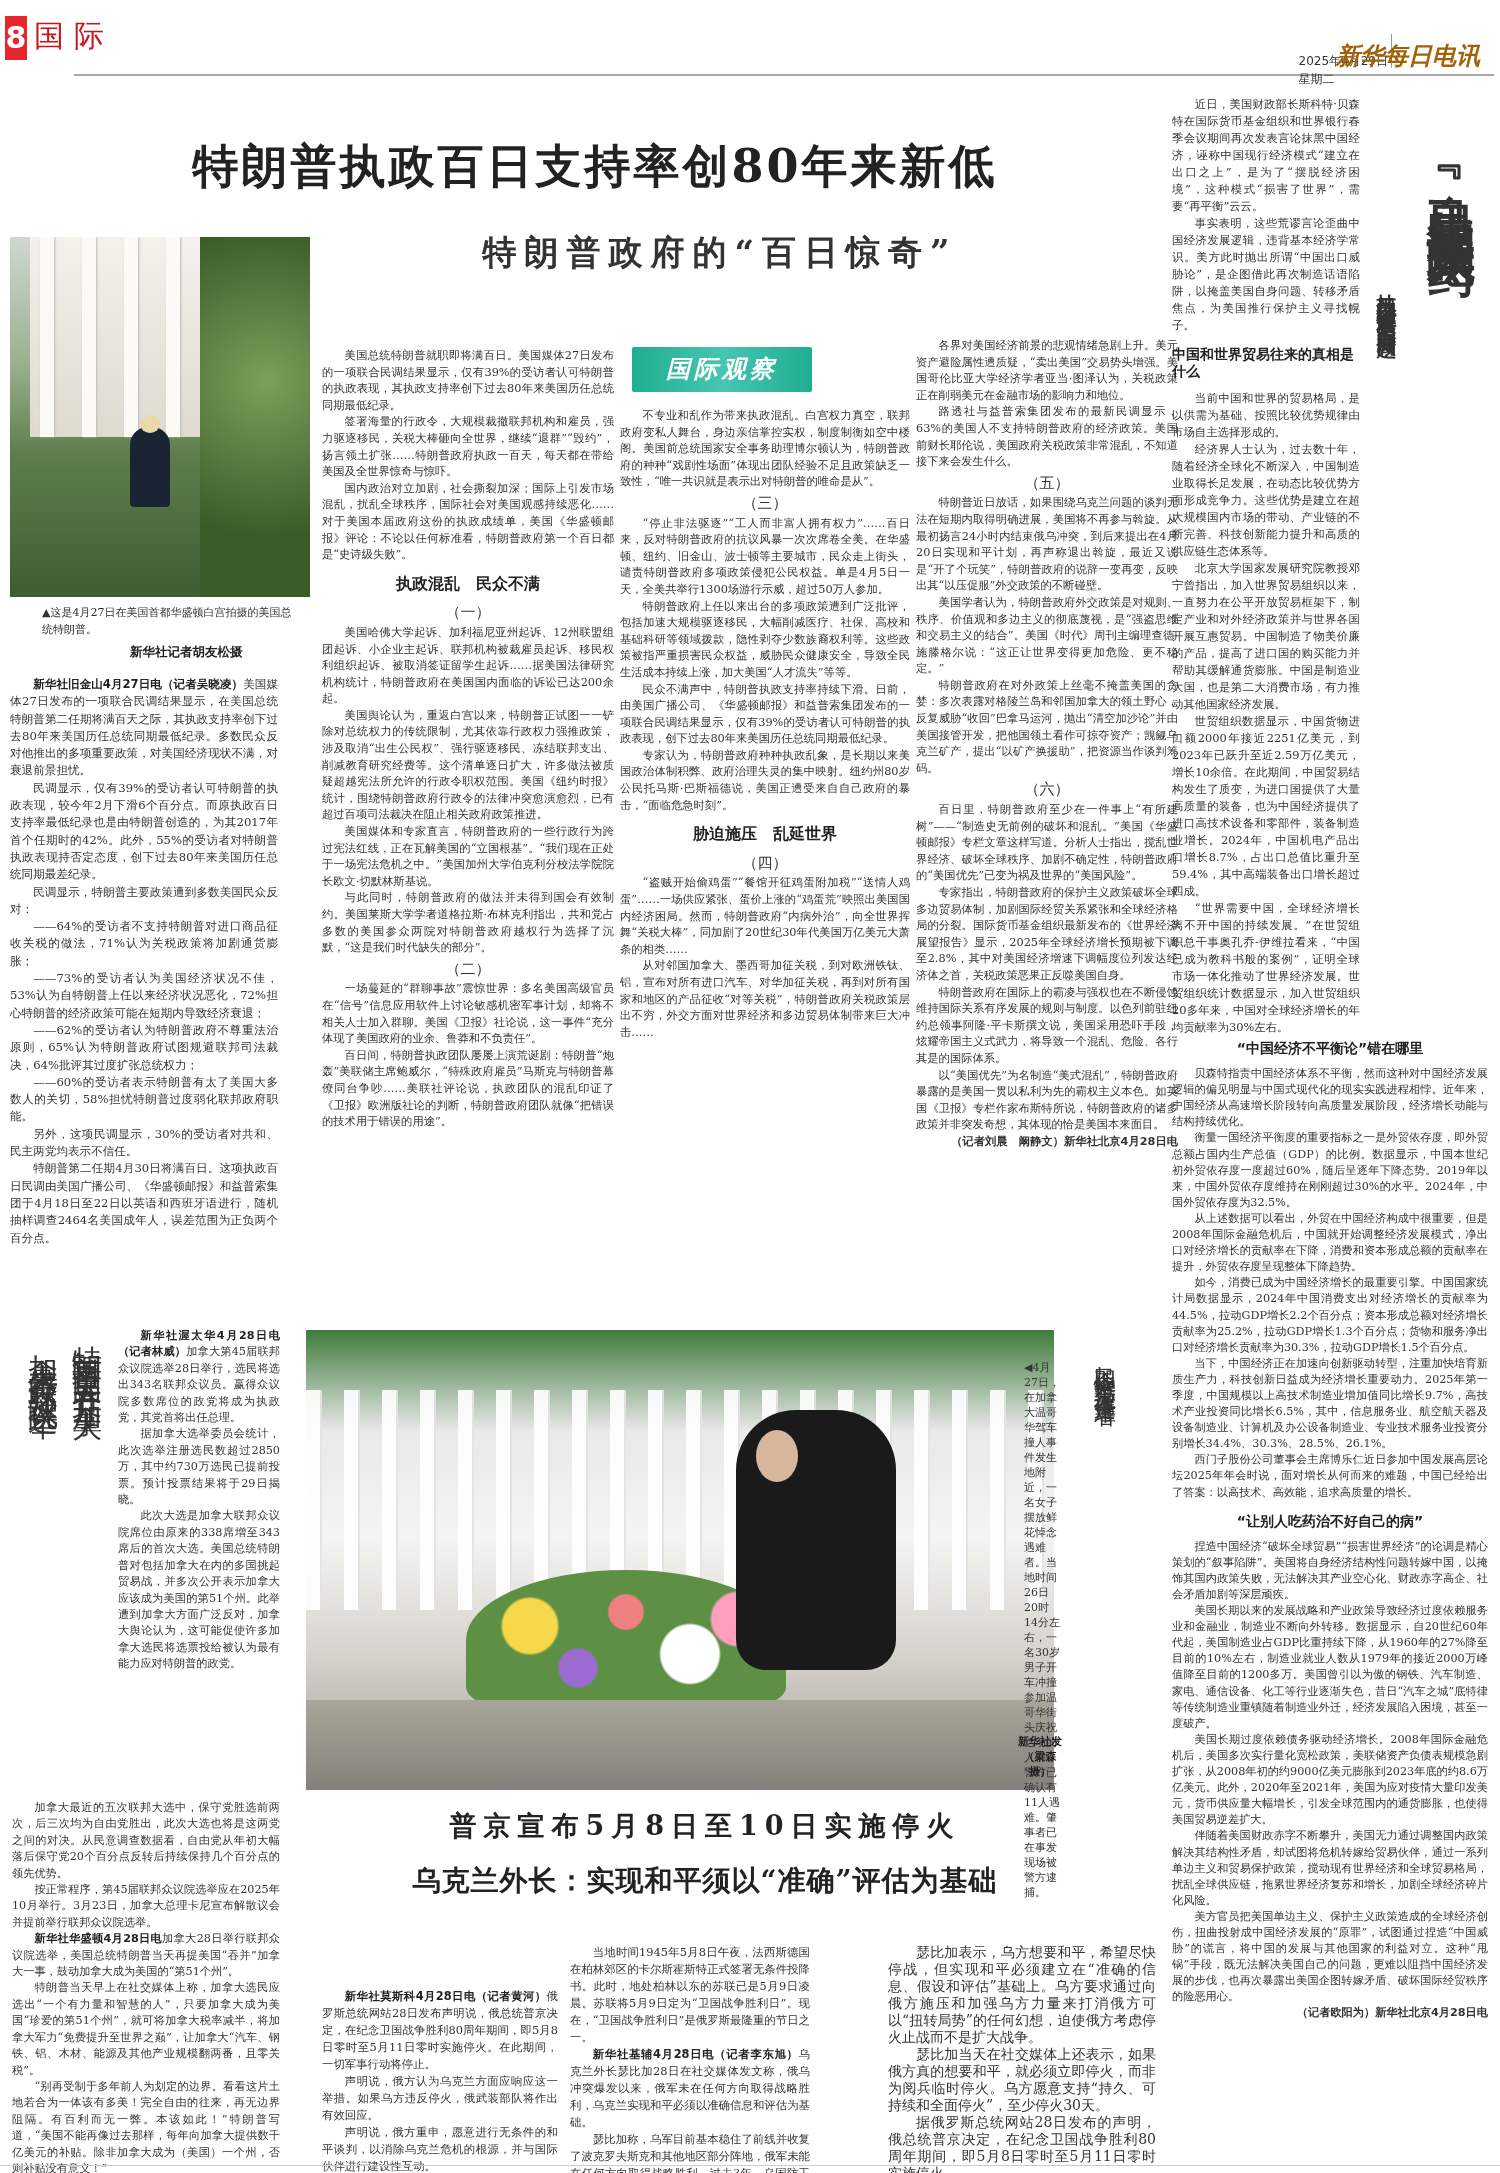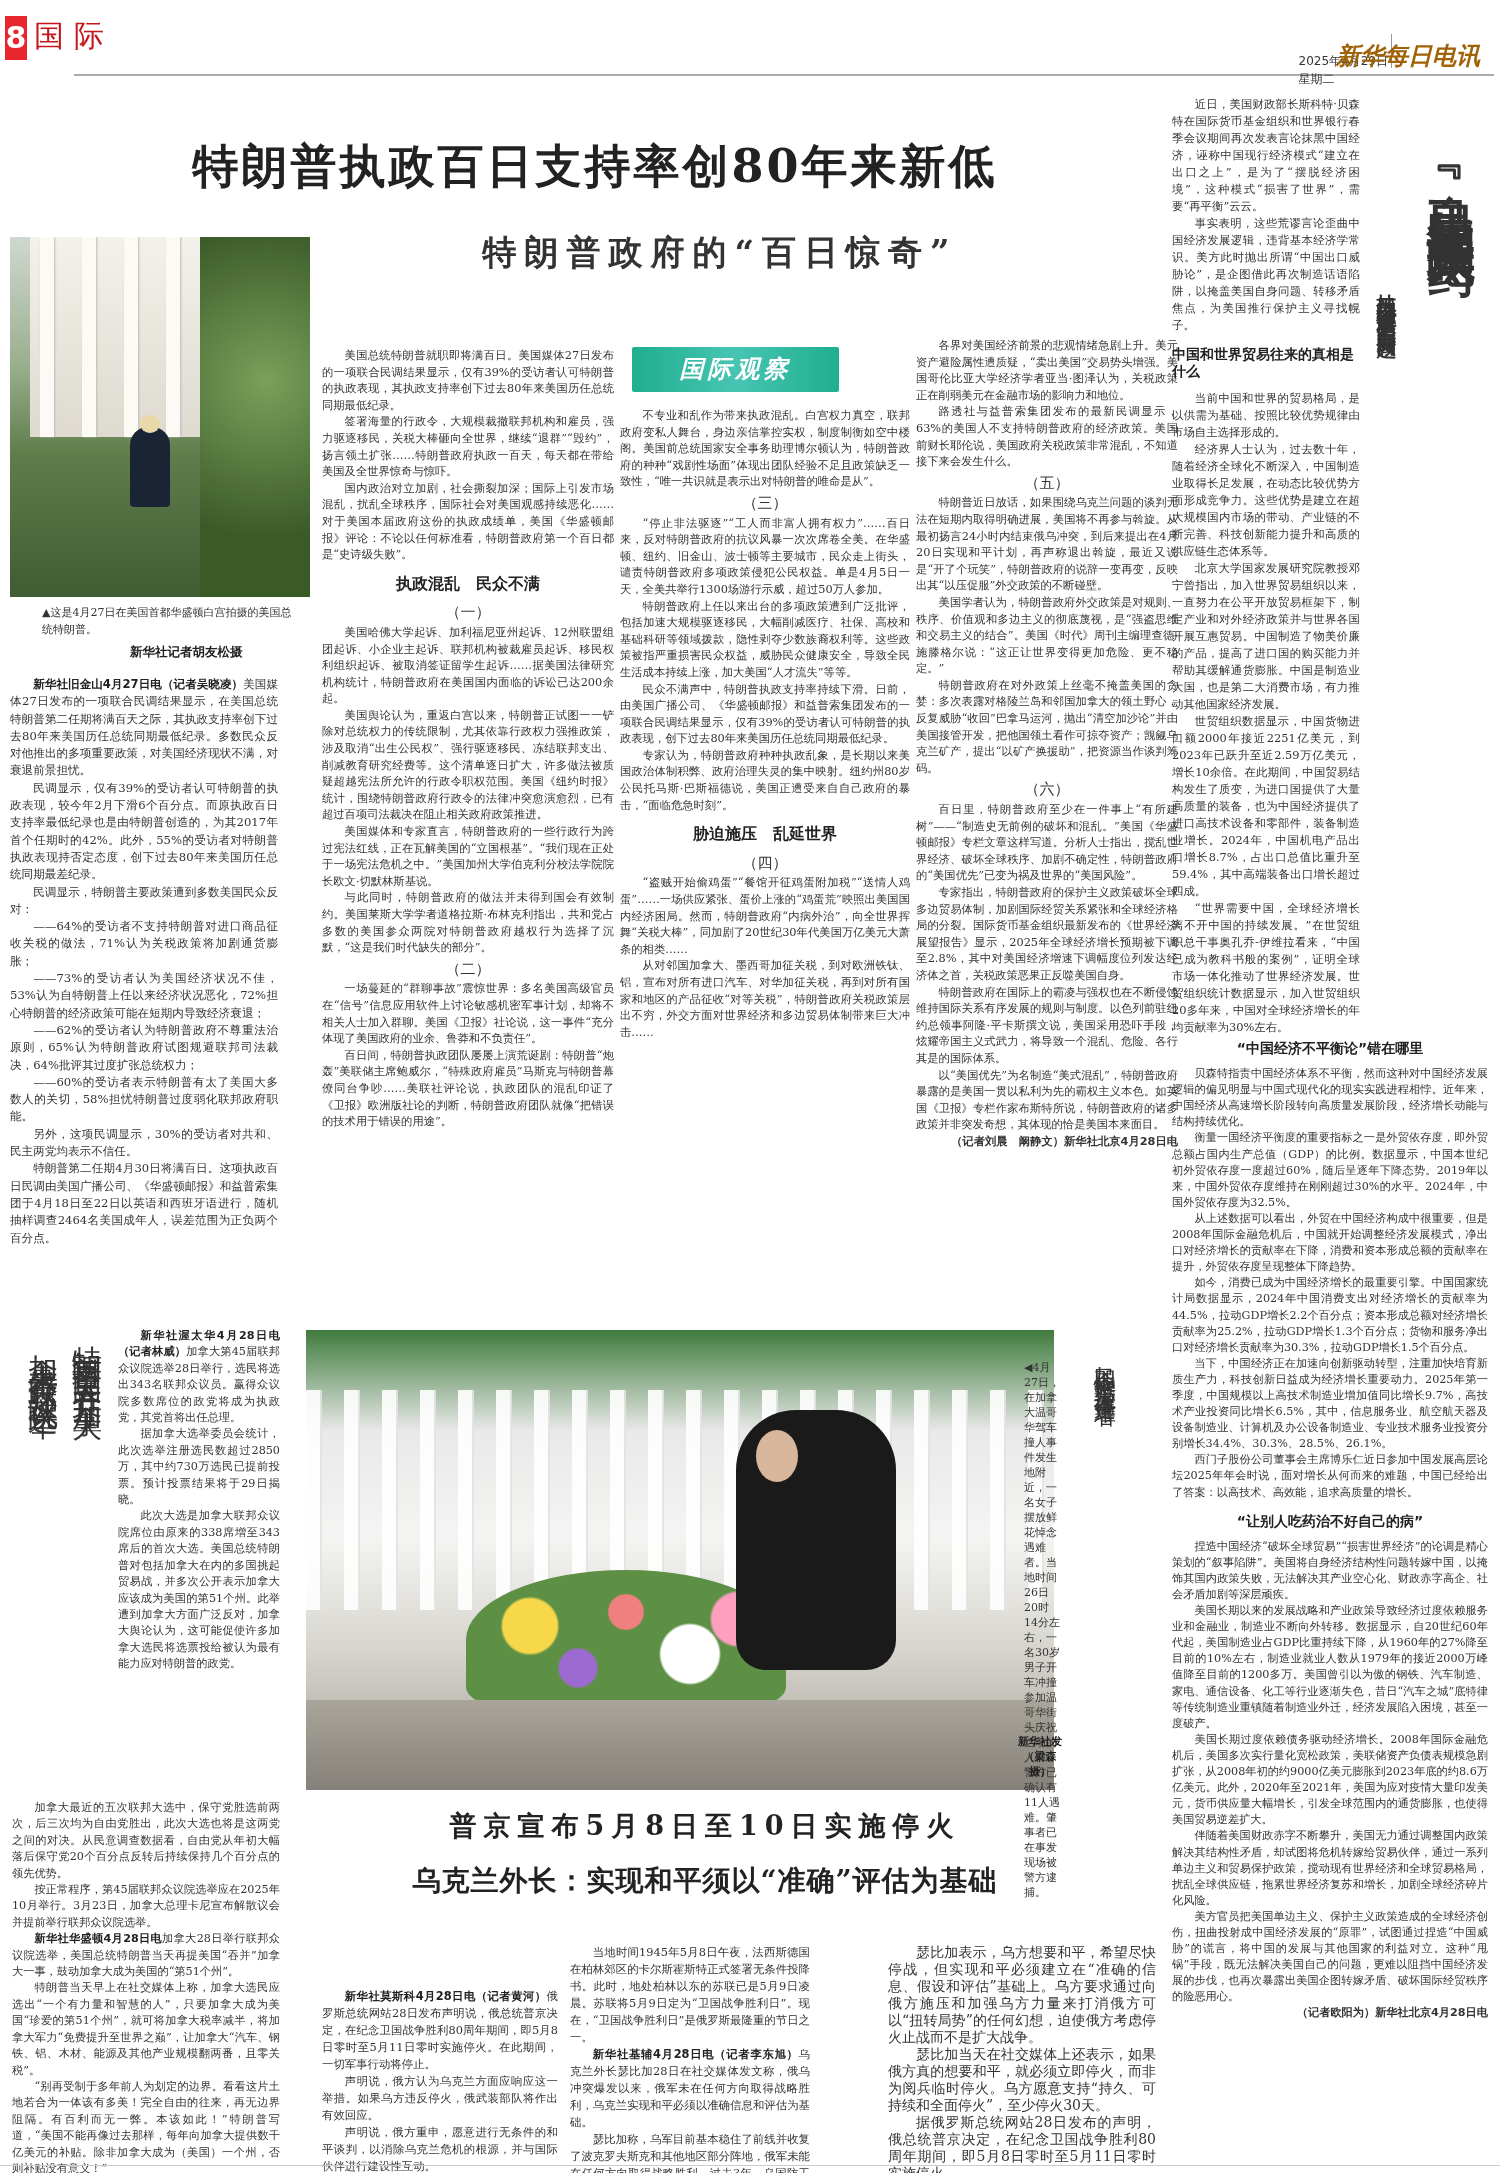--- a/index.html
+++ b/index.html
@@ -12,21 +12,21 @@
   .page-num { left: 5px; top: 16px; width: 22px; height: 44px; background: #e8262d; color: #fff; font-family: "DejaVu Sans", sans-serif; font-size: 30px; font-weight: bold; text-align: center; line-height: 44px; }
   .section { left: 34px; top: 16px; font-size: 30px; color: #c4161c; letter-spacing: 10px; font-family: "DejaVu Serif", serif; }
   .mast-rule { left: 74px; top: 74px; width: 1420px; height: 2px; background: #aaa; }
   .date { right: 112px; top: 52px; font-size: 12px; text-align: left; line-height: 18px; font-family: "DejaVu Sans", sans-serif; color: #333; }
   .date-sep { right: 108px; top: 34px; width: 1px; height: 34px; background: #999; }
   .brand { right: 20px; top: 40px; font-size: 24px; color: #a16207; font-weight: bold; font-style: italic; font-family: "DejaVu Serif", serif; }
 
   
   .h-main { left: 65px; top: 136px; width: 1060px; font-size: 46px; font-weight: bold; letter-spacing: 3px; color: #222; text-align: center; font-family: "DejaVu Serif", serif; }
   .h-sub { left: 320px; top: 230px; width: 800px; font-size: 34px; letter-spacing: 8px; color: #333; text-align: center; font-family: "DejaVu Serif", serif; }
-  .badge { left: 632px; top: 347px; width: 207px; height: 45px; background: linear-gradient(90deg,#1fae8f,#47c5b3,#1fae8f); color: #fff; font-size: 24px; font-weight: bold; font-style: italic; text-align: center; line-height: 45px; font-family: "DejaVu Sans", sans-serif; letter-spacing: 4px; border-radius: 2px; }
+  .badge { left: 632px; top: 347px; width: 180px; height: 45px; background: linear-gradient(90deg,#1fae8f,#47c5b3,#1fae8f); color: #fff; font-size: 24px; font-weight: bold; font-style: italic; text-align: center; line-height: 45px; font-family: "DejaVu Sans", sans-serif; letter-spacing: 4px; border-radius: 2px; }
   .subhead { font-size: 16px; font-weight: bold; text-align: center; font-family: "DejaVu Sans", sans-serif; color: #222; margin: 12px 0; }
   .num { text-align: center; font-size: 15px; margin: 4px 0; font-family: "DejaVu Sans", sans-serif; }
 
   
   .photo1 { left: 10px; top: 237px; width: 300px; height: 360px; background: linear-gradient(180deg,#cfd8d0 0%,#9bb08f 35%,#5f7e4c 60%,#3f5c32 100%); overflow: hidden; }
   .photo1 .house { position: absolute; left: 20px; top: 0; width: 170px; height: 200px; background: linear-gradient(180deg,#f3f1ea,#dedad0); }
   .photo1 .col { position: absolute; top: 0; width: 14px; height: 200px; background: #fbfaf5; box-shadow: 1px 0 2px #bbb; }
   .photo1 .man { position: absolute; left: 120px; top: 190px; width: 40px; height: 80px; background: #1b2435; border-radius: 18px 18px 4px 4px; }
   .photo1 .hair { position: absolute; left: 130px; top: 178px; width: 20px; height: 18px; background: #e9d9a8; border-radius: 50%; }
   .photo1 .tree { position: absolute; right: 0; top: 0; width: 110px; height: 360px; background: radial-gradient(circle at 60% 40%, #7aa05a, #3a5a28 70%); }

